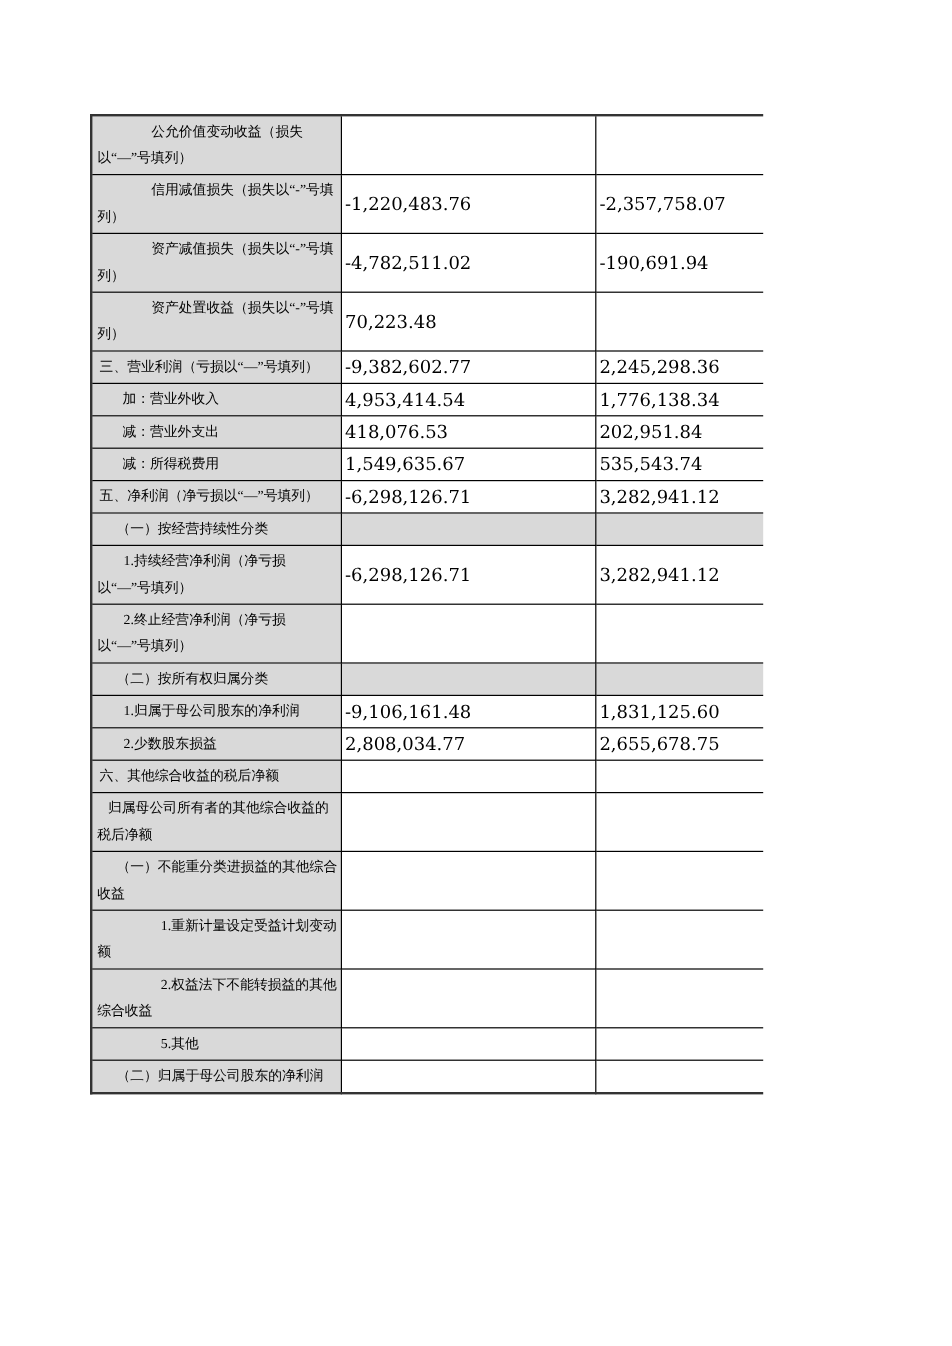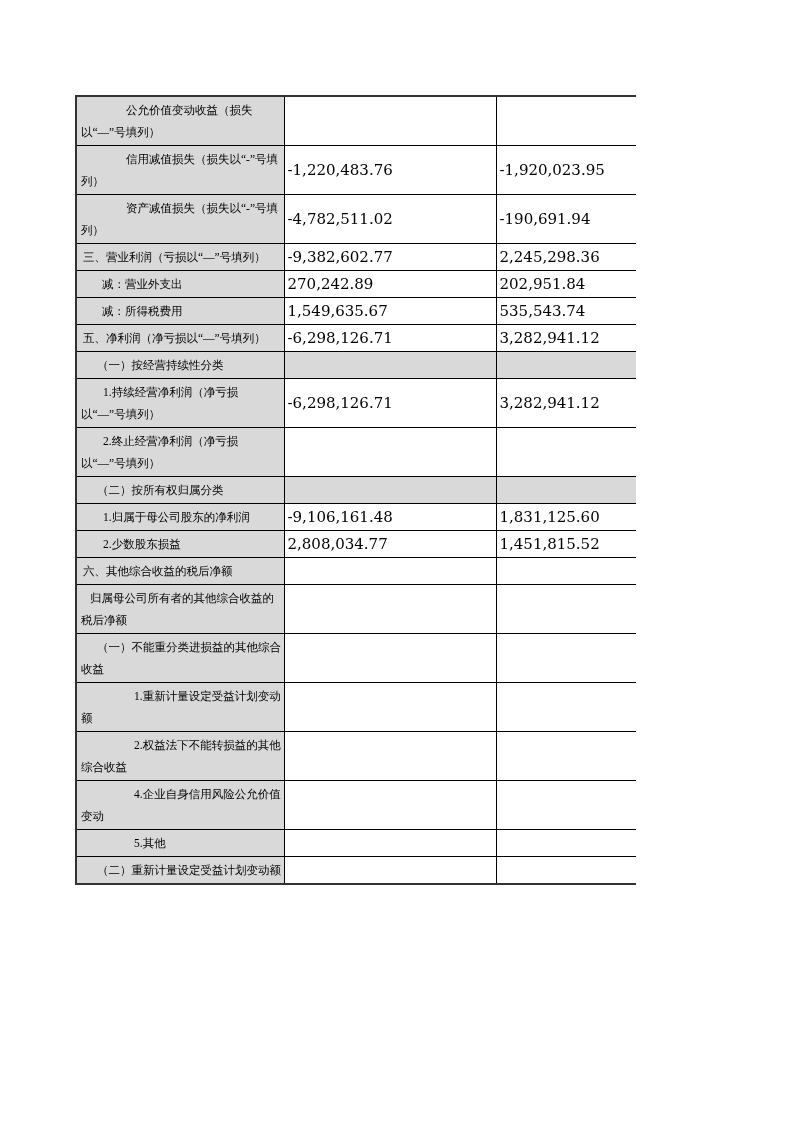--- a/index.html
+++ b/index.html
@@ -77,35 +77,45 @@
     </colgroup>
     <tbody>
         <tr>
     <td class="cell label-cell lv-3">公允价值变动收益（损失以“—”号填列）</td>
     <td class="cell amount-cell"></td>
     <td class="cell amount-cell"></td>
   </tr>
         <tr>
     <td class="cell label-cell lv-3">信用减值损失（损失以“-”号填列）</td>
     <td class="cell amount-cell">-1,220,483.76</td>
-    <td class="cell amount-cell">-1,920,023.95</td>
+    <td class="cell amount-cell">-2,357,758.07</td>
   </tr>
         <tr>
     <td class="cell label-cell lv-3">资产减值损失（损失以“-”号填列）</td>
     <td class="cell amount-cell">-4,782,511.02</td>
     <td class="cell amount-cell">-190,691.94</td>
   </tr>
         <tr>
+    <td class="cell label-cell lv-3">资产处置收益（损失以“-”号填列）</td>
+    <td class="cell amount-cell">70,223.48</td>
+    <td class="cell amount-cell"></td>
+  </tr>
+        <tr>
     <td class="cell label-cell lv-0">三、营业利润（亏损以“—”号填列）</td>
     <td class="cell amount-cell">-9,382,602.77</td>
     <td class="cell amount-cell">2,245,298.36</td>
   </tr>
         <tr>
+    <td class="cell label-cell lv-1">加：营业外收入</td>
+    <td class="cell amount-cell">4,953,414.54</td>
+    <td class="cell amount-cell">1,776,138.34</td>
+  </tr>
+        <tr>
     <td class="cell label-cell lv-1">减：营业外支出</td>
-    <td class="cell amount-cell">270,242.89</td>
+    <td class="cell amount-cell">418,076.53</td>
     <td class="cell amount-cell">202,951.84</td>
   </tr>
         <tr>
     <td class="cell label-cell lv-1">减：所得税费用</td>
     <td class="cell amount-cell">1,549,635.67</td>
     <td class="cell amount-cell">535,543.74</td>
   </tr>
         <tr>
     <td class="cell label-cell lv-0">五、净利润（净亏损以“—”号填列）</td>
     <td class="cell amount-cell">-6,298,126.71</td>
@@ -132,21 +142,21 @@
     <td class="cell amount-cell"></td>
   </tr>
         <tr>
     <td class="cell label-cell lv-2">1.归属于母公司股东的净利润</td>
     <td class="cell amount-cell">-9,106,161.48</td>
     <td class="cell amount-cell">1,831,125.60</td>
   </tr>
         <tr>
     <td class="cell label-cell lv-2">2.少数股东损益</td>
     <td class="cell amount-cell">2,808,034.77</td>
-    <td class="cell amount-cell">1,451,815.52</td>
+    <td class="cell amount-cell">2,655,678.75</td>
   </tr>
         <tr>
     <td class="cell label-cell lv-0">六、其他综合收益的税后净额</td>
     <td class="cell amount-cell"></td>
     <td class="cell amount-cell"></td>
   </tr>
         <tr>
     <td class="cell label-cell lv-0_5">归属母公司所有者的其他综合收益的税后净额</td>
     <td class="cell amount-cell"></td>
     <td class="cell amount-cell"></td>
@@ -160,29 +170,24 @@
     <td class="cell label-cell lv-4">1.重新计量设定受益计划变动额</td>
     <td class="cell amount-cell"></td>
     <td class="cell amount-cell"></td>
   </tr>
         <tr>
     <td class="cell label-cell lv-4">2.权益法下不能转损益的其他综合收益</td>
     <td class="cell amount-cell"></td>
     <td class="cell amount-cell"></td>
   </tr>
         <tr>
-    <td class="cell label-cell lv-4">4.企业自身信用风险公允价值变动</td>
-    <td class="cell amount-cell"></td>
-    <td class="cell amount-cell"></td>
-  </tr>
-        <tr>
     <td class="cell label-cell lv-4">5.其他</td>
     <td class="cell amount-cell"></td>
     <td class="cell amount-cell"></td>
   </tr>
         <tr>
-    <td class="cell label-cell lv-1_5">（二）重新计量设定受益计划变动额</td>
+    <td class="cell label-cell lv-1_5">（二）归属于母公司股东的净利润</td>
     <td class="cell amount-cell"></td>
     <td class="cell amount-cell"></td>
   </tr>
       </tbody>
   </table>
 </div>
 
 </body></html>

